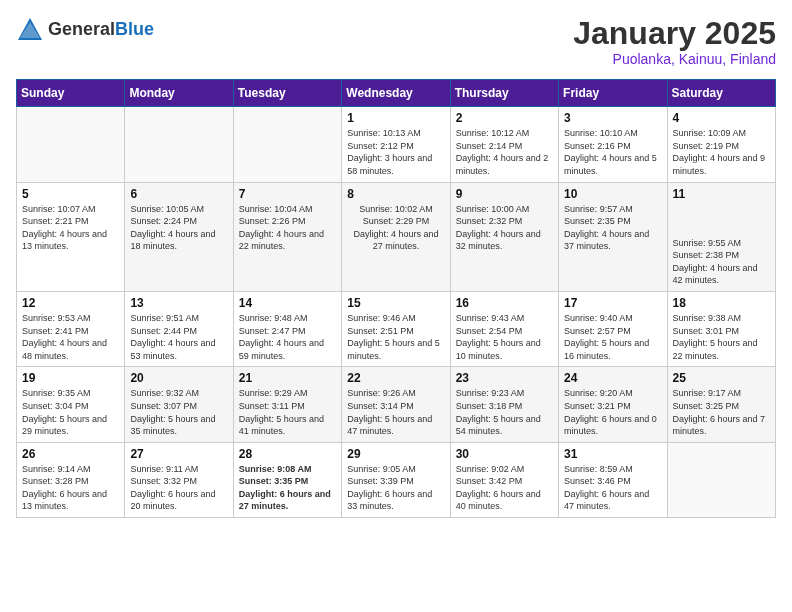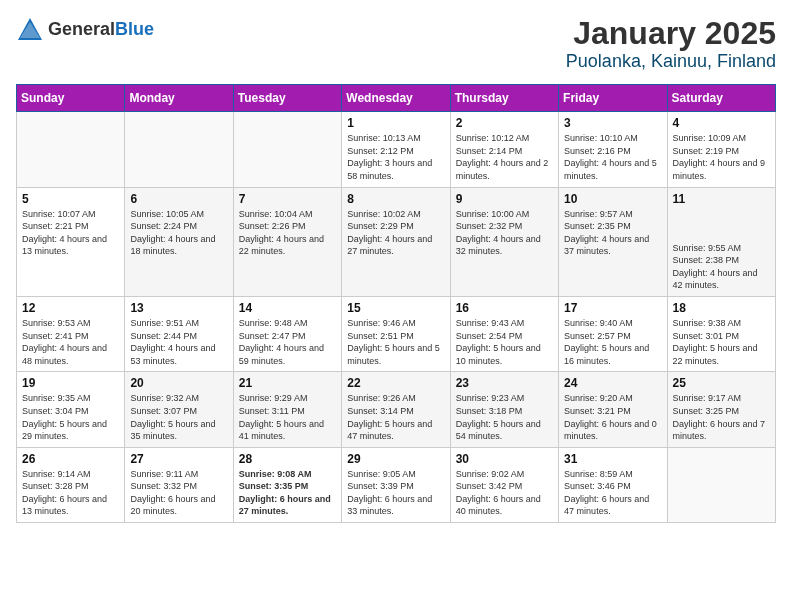--- a/index.html
+++ b/index.html
@@ -43,30 +43,30 @@
     .title-block {
       text-align: right;
     }
     .month-title {
       font-size: 32px;
       font-weight: bold;
       color: #333;
       line-height: 1.1;
     }
     .location {
-      font-size: 18px;
-      color: #0c4a6e;
+      font-size: 14px;
+      color: #6d28d9;
     }
     .calendar {
       width: 100%;
       border-collapse: collapse;
       border: 1px solid #ccc;
     }
     .calendar th {
-      background: #a21caf;
+      background: #4c1d95;
       color: #fff;
       font-size: 12px;
       font-weight: bold;
       padding: 6px 4px;
       text-align: left;
       border: 1px solid #1a5ea0;
     }
     .calendar td {
       vertical-align: top;
       border: 1px solid #ccc;
@@ -174,21 +174,21 @@
 Daylight: 4 hours and 18 minutes.</div>
         </td>
         <td>
           <div class="day-number">7</div>
           <div class="day-detail" style="white-space: pre-line;">Sunrise: 10:04 AM
 Sunset: 2:26 PM
 Daylight: 4 hours and 22 minutes.</div>
         </td>
         <td>
           <div class="day-number">8</div>
-          <div class="day-detail" style="white-space: pre-line;">Sunrise: 10:02 AM
+          <div class="day-detail" style="white-space: pre-line; text-align: center;">Sunrise: 10:02 AM
 Sunset: 2:29 PM
 Daylight: 4 hours and 27 minutes.</div>
         </td>
         <td>
           <div class="day-number">9</div>
           <div class="day-detail" style="white-space: pre-line;">Sunrise: 10:00 AM
 Sunset: 2:32 PM
 Daylight: 4 hours and 32 minutes.</div>
         </td>
         <td>

